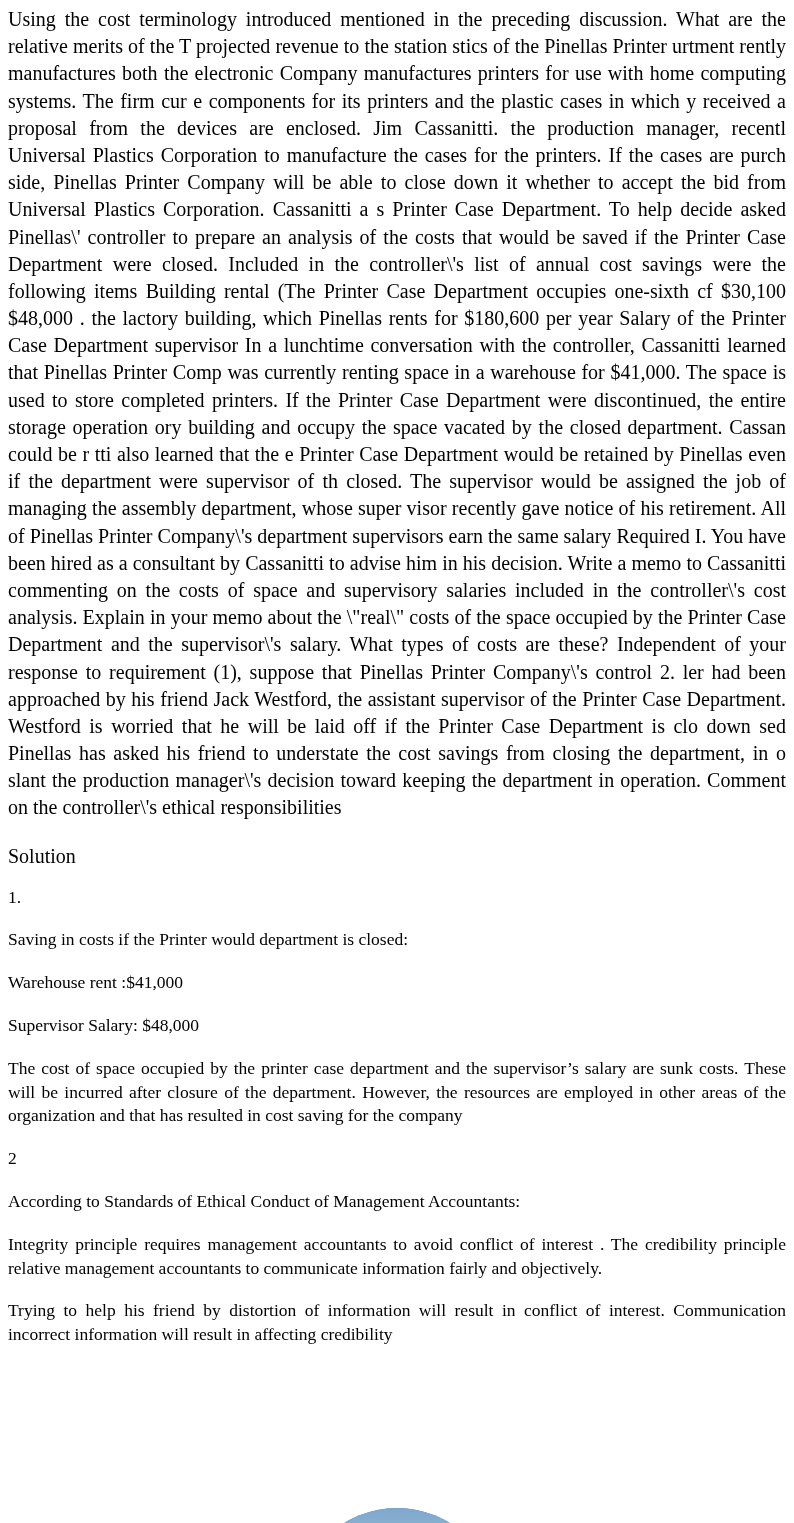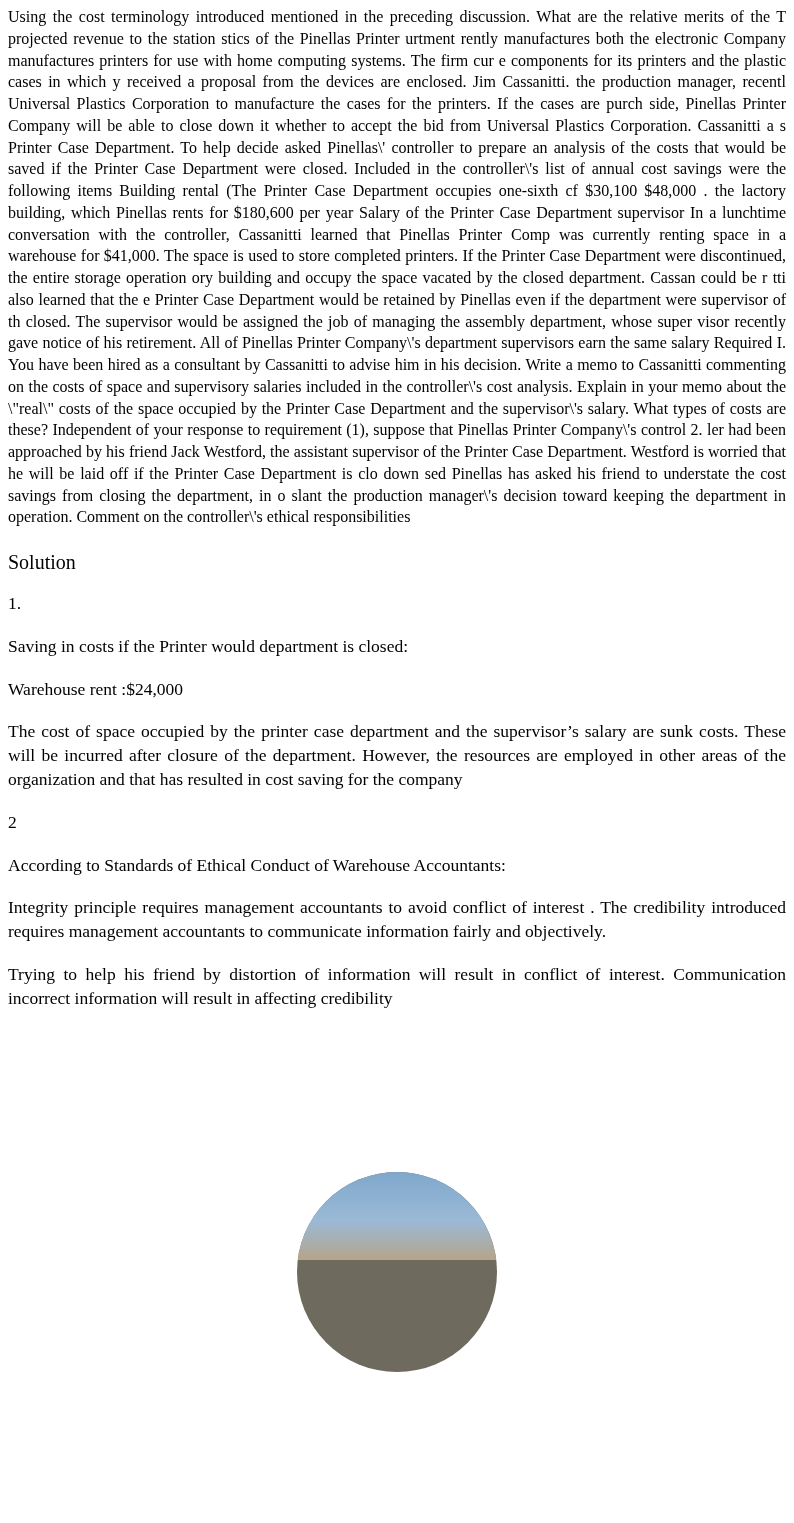--- a/index.html
+++ b/index.html
@@ -12,21 +12,21 @@
     min-height: 1523px;
     font-family: "Liberation Serif", serif;
     color: #000000;
   }
   .page {
     width: 794px;
     box-sizing: border-box;
     padding: 6px 8px 0 8px;
   }
   .question {
-    font-size: 16px;
+    font-size: 20px;
     line-height: 1.36;
     text-align: justify;
     margin: 0 0 10px 0;
   }
   h2.solution-heading {
     font-size: 20px;
     font-weight: normal;
     margin: 22px 0 18px 0;
     line-height: 1.2;
   }
@@ -66,25 +66,26 @@
 <body>
 
 <div class="page">
 
   <p class="question">Using the cost terminology introduced mentioned in the preceding discussion. What are the relative merits of the T projected revenue to the station stics of the Pinellas Printer urtment rently manufactures both the electronic Company manufactures printers for use with home computing systems. The firm cur e components for its printers and the plastic cases in which y received a proposal from the devices are enclosed. Jim Cassanitti. the production manager, recentl Universal Plastics Corporation to manufacture the cases for the printers. If the cases are purch side, Pinellas Printer Company will be able to close down it whether to accept the bid from Universal Plastics Corporation. Cassanitti a s Printer Case Department. To help decide asked Pinellas\' controller to prepare an analysis of the costs that would be saved if the Printer Case Department were closed. Included in the controller\'s list of annual cost savings were the following items Building rental (The Printer Case Department occupies one-sixth cf $30,100 $48,000 . the lactory building, which Pinellas rents for $180,600 per year Salary of the Printer Case Department supervisor In a lunchtime conversation with the controller, Cassanitti learned that Pinellas Printer Comp was currently renting space in a warehouse for $41,000. The space is used to store completed printers. If the Printer Case Department were discontinued, the entire storage operation ory building and occupy the space vacated by the closed department. Cassan could be r tti also learned that the e Printer Case Department would be retained by Pinellas even if the department were supervisor of th closed. The supervisor would be assigned the job of managing the assembly department, whose super visor recently gave notice of his retirement. All of Pinellas Printer Company\'s department supervisors earn the same salary Required I. You have been hired as a consultant by Cassanitti to advise him in his decision. Write a memo to Cassanitti commenting on the costs of space and supervisory salaries included in the controller\'s cost analysis. Explain in your memo about the \"real\" costs of the space occupied by the Printer Case Department and the supervisor\'s salary. What types of costs are these? Independent of your response to requirement (1), suppose that Pinellas Printer Company\'s control 2. ler had been approached by his friend Jack Westford, the assistant supervisor of the Printer Case Department. Westford is worried that he will be laid off if the Printer Case Department is clo down sed Pinellas has asked his friend to understate the cost savings from closing the department, in o slant the production manager\'s decision toward keeping the department in operation. Comment on the controller\'s ethical responsibilities</p>
 
   <h2 class="solution-heading">Solution</h2>
 
   <p class="para">1.</p>
   <p class="para">Saving in costs if the Printer would department is closed:</p>
-  <p class="para">Warehouse rent :$24,000</p>
+  <p class="para">Warehouse rent :$41,000</p>
+  <p class="para">Supervisor Salary: $48,000</p>
   <p class="para justified">The cost of space occupied by the printer case department and the supervisor’s salary are sunk costs. These will be incurred after closure of the department. However, the resources are employed in other areas of the organization and that has resulted in cost saving for the company</p>
   <p class="para">2</p>
-  <p class="para">According to Standards of Ethical Conduct of Warehouse Accountants:</p>
-  <p class="para justified">Integrity principle requires management accountants to avoid conflict of interest . The credibility introduced requires management accountants to communicate information fairly and objectively.</p>
+  <p class="para">According to Standards of Ethical Conduct of Management Accountants:</p>
+  <p class="para justified">Integrity principle requires management accountants to avoid conflict of interest . The credibility principle relative management accountants to communicate information fairly and objectively.</p>
   <p class="para justified">Trying to help his friend by distortion of information will result in conflict of interest. Communication incorrect information will result in affecting credibility</p>
 
   <div class="spacer-block"></div>
 
   <div class="avatar-wrap">
     <div class="avatar">
       <div class="sky"></div>
       
       
       

